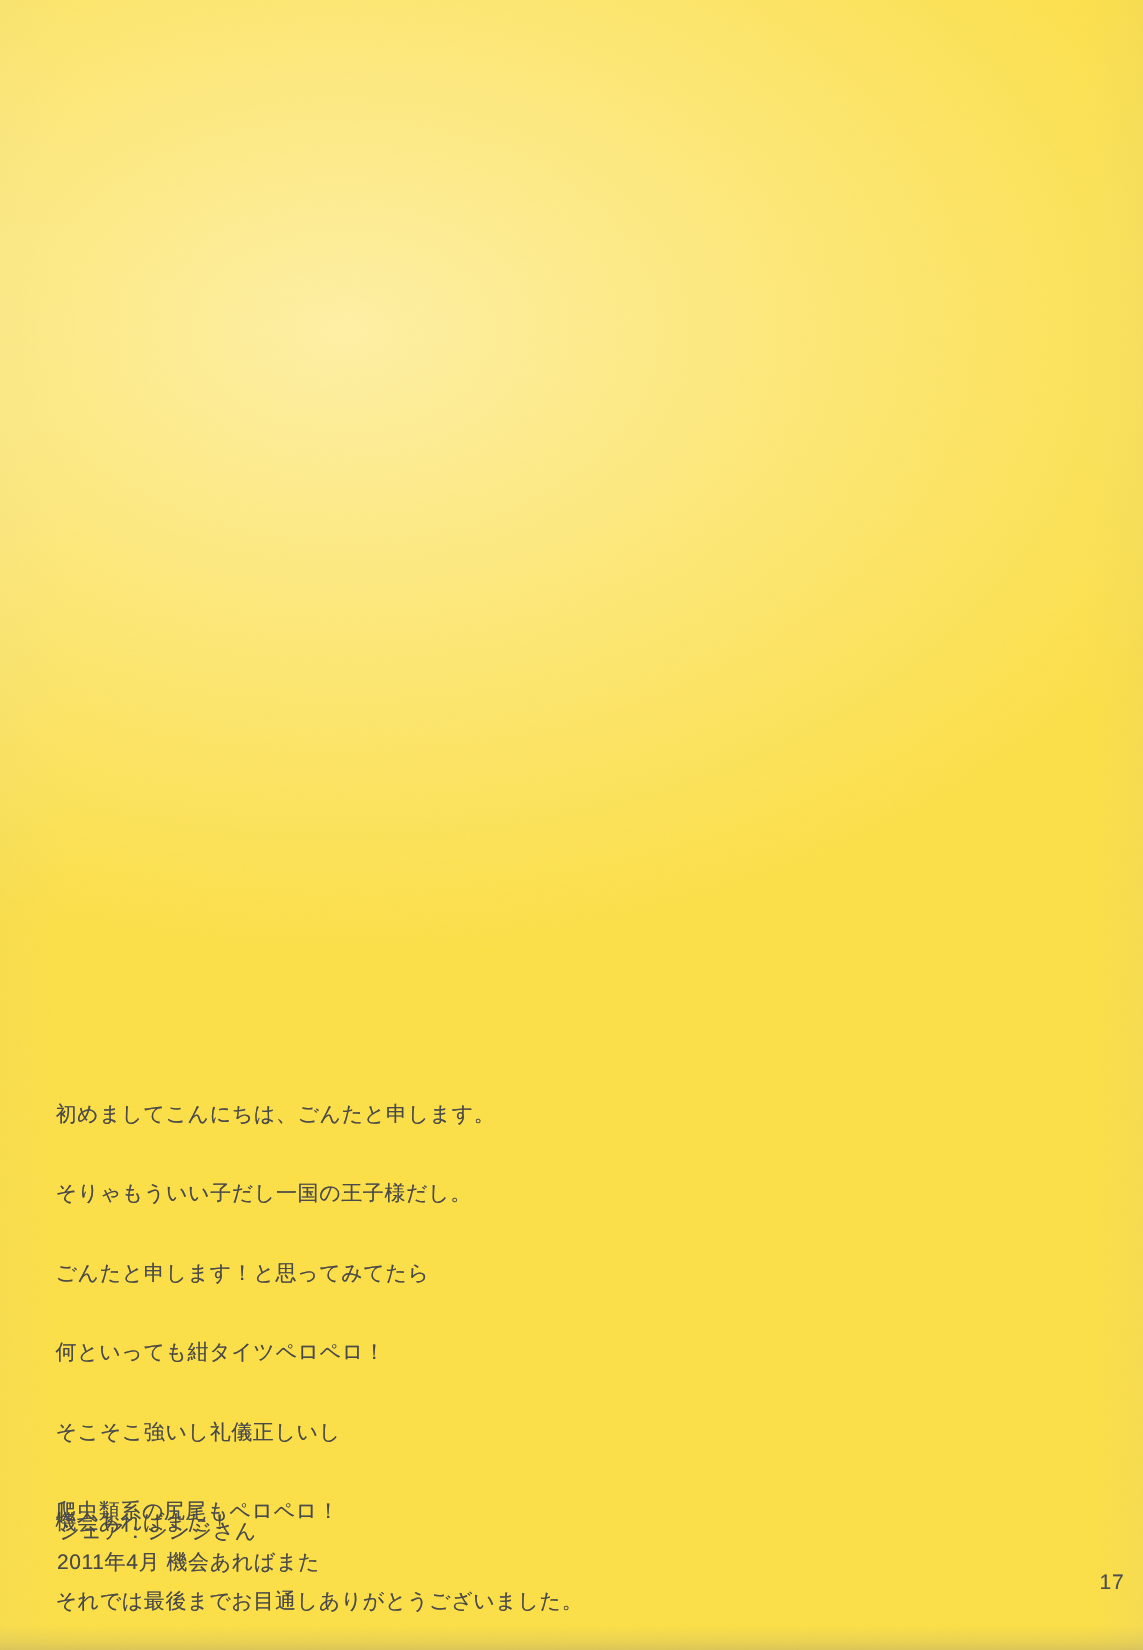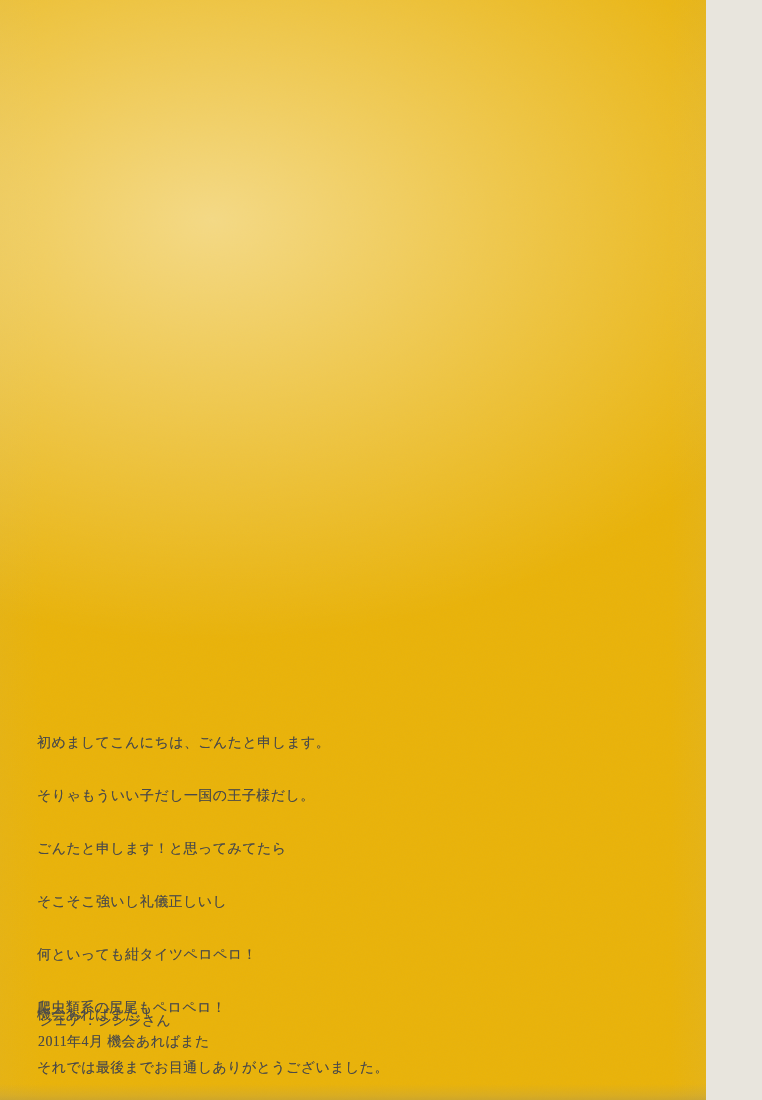--- a/index.html
+++ b/index.html
@@ -8,25 +8,24 @@
   }
   body {
     width: 762px;
     height: 1100px;
     overflow: hidden;
     background: #e8e5dd;
     font-family: "Liberation Sans", "DejaVu Sans", sans-serif;
   }
   .page {
     position: relative;
-    width: 706px;
+    width: 762px;
     height: 1100px;
-    background: #eab308;
+    background: #fde047;
     overflow: hidden;
-    font-family: Liberation Serif, serif;
   }
   
   .paper-noise {
     position: absolute;
     top: 0; left: 0;
     width: 762px;
     height: 1100px;
     opacity: 0.05;
     pointer-events: none;
   }
@@ -82,22 +81,22 @@
     </filter>
     <rect width="762" height="1100" filter="url(#grain)"></rect>
   </svg>
 
   <div class="paper-tint"></div>
 
   <div class="txt afterword">
     <div>初めましてこんにちは、ごんたと申します。</div>
     <div>そりゃもういい子だし一国の王子様だし。</div>
     <div>ごんたと申します！と思ってみてたら</div>
+    <div>何といっても紺タイツペロペロ！</div>
     <div>そこそこ強いし礼儀正しいし</div>
-    <div>何といっても紺タイツペロペロ！</div>
     <div>爬虫類系の尻尾もペロペロ！</div>
     
     
     
     
     
     
     
     
   </div>

